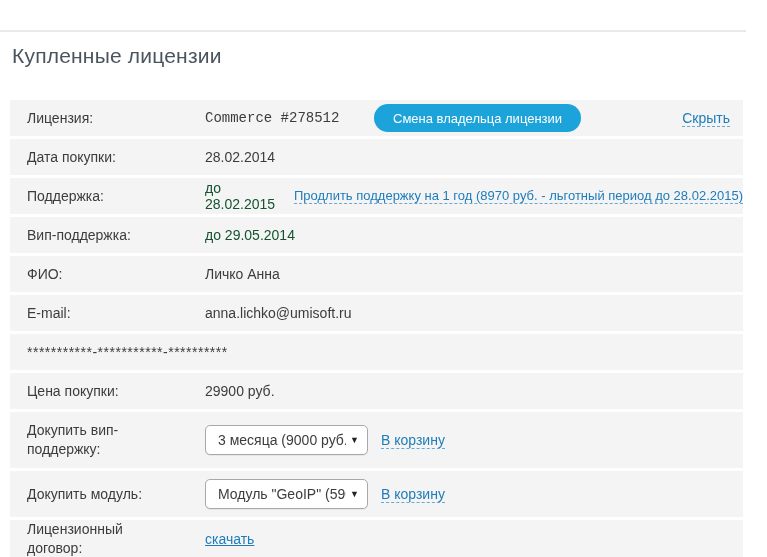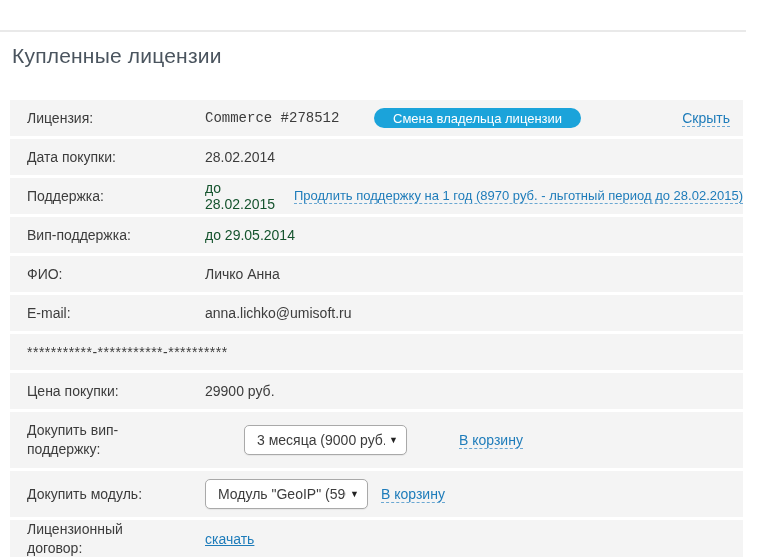--- a/index.html
+++ b/index.html
@@ -38,21 +38,21 @@
 
   .row {
     display: flex;
     align-items: center;
     background: #f4f4f4;
     min-height: 36px;
     margin-bottom: 3px;
     padding-left: 17px;
     font-size: 14px;
   }
-  .row.tall   { min-height: 56px; gap: 39px; }
+  .row.tall   { min-height: 56px; }
   .row.medium { min-height: 46px; }
 
   .label {
     width: 178px;
     flex: 0 0 178px;
     color: #3c3c3c;
     line-height: 19px;
     padding-right: 28px;
   }
 
@@ -60,21 +60,21 @@
   .value.fixed { width: 169px; flex: 0 0 169px; font-family: Liberation Mono, monospace; }
   .value.green { color: #14532d; margin-right: 10px; }
   .value.key { letter-spacing: 0.5px; }
 
   .btn {
     border: none;
     background: #1ba3da;
     color: #ffffff;
     font-family: "Liberation Sans", sans-serif;
     font-size: 13px;
-    height: 20px;
+    height: 28px;
     padding: 0 19px;
     border-radius: 14px;
     cursor: pointer;
   }
 
   a.dashed-link {
     color: #1e7cba;
     text-decoration: none;
     border-bottom: 1px dashed #6aa7d2;
     cursor: pointer;

